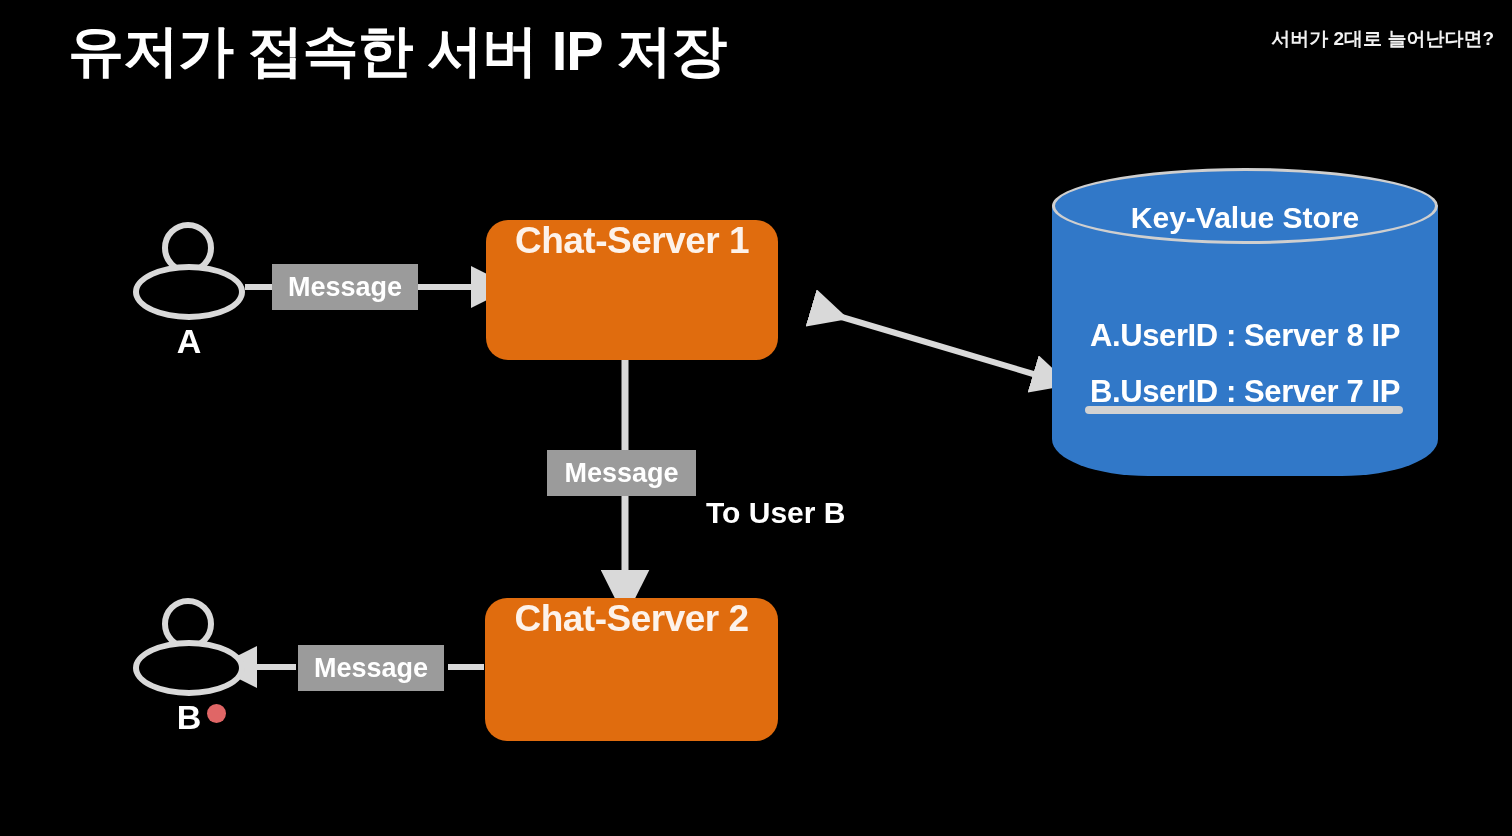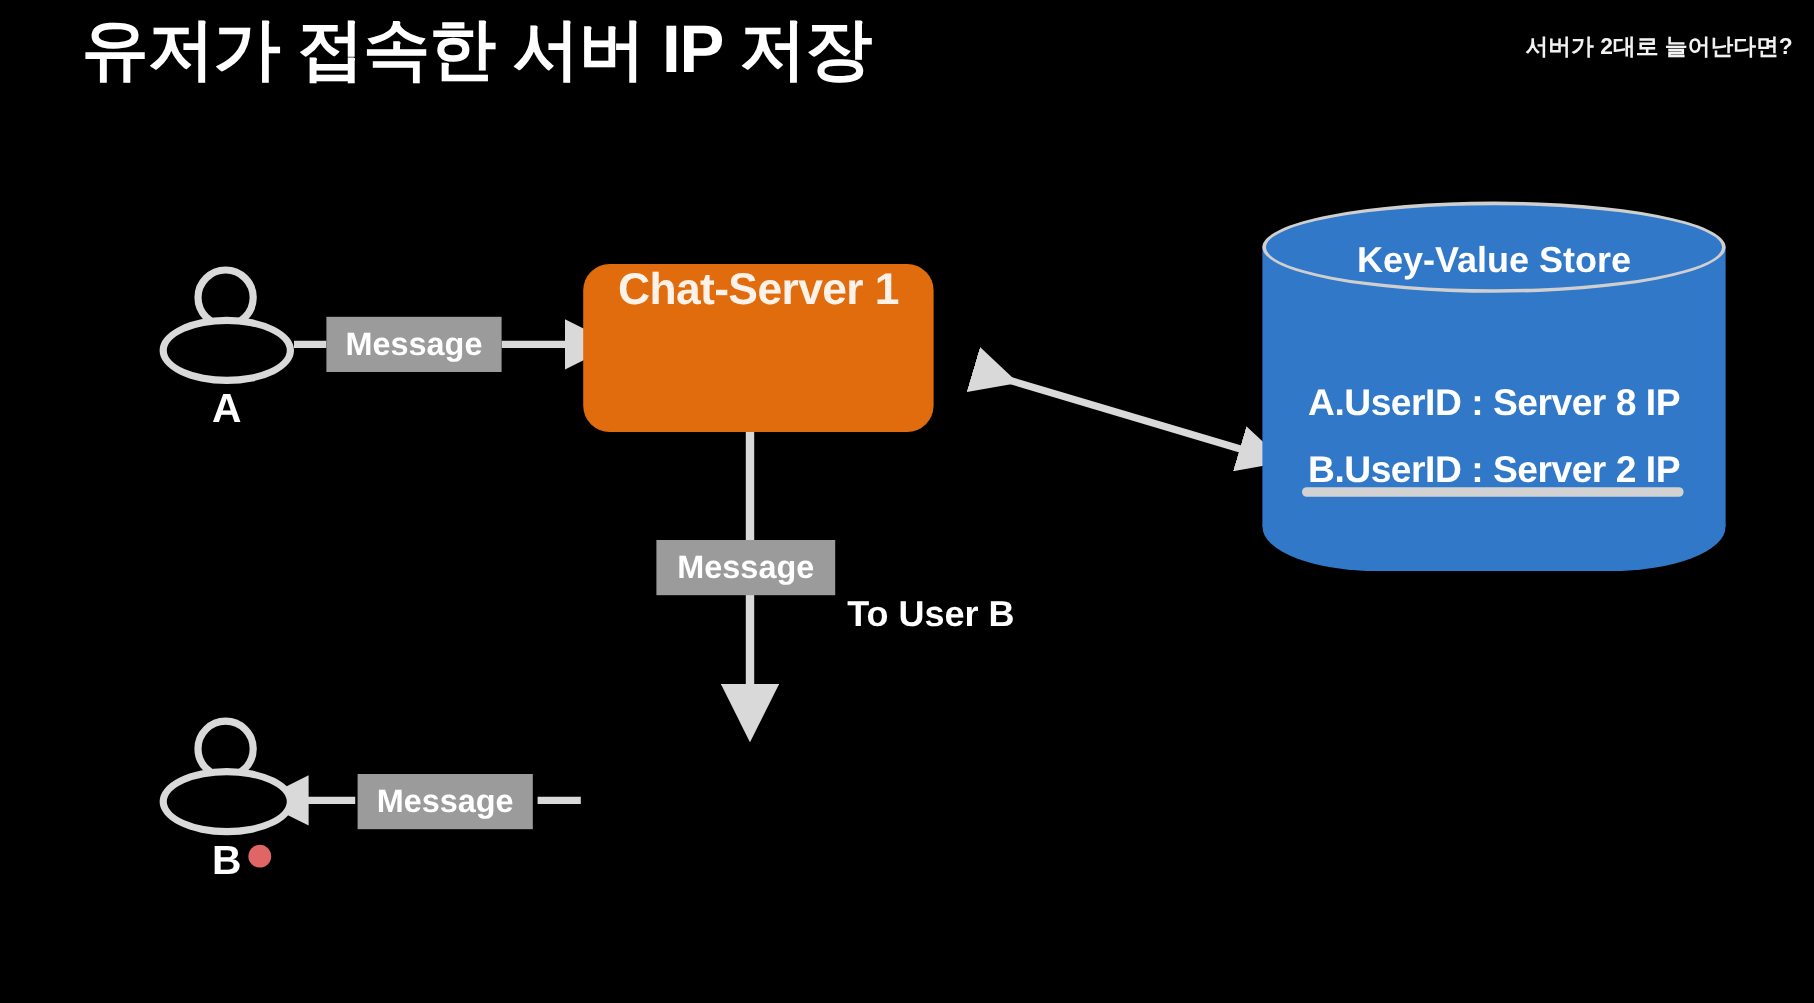--- a/index.html
+++ b/index.html
@@ -14,21 +14,21 @@
     background: #000000;
     overflow: hidden;
     font-family: "Liberation Sans", sans-serif;
     -webkit-font-smoothing: antialiased;
   }
 
   
   .slide-title {
     position: absolute;
     left: 68px;
-    top: 4px;
+    top: 14px;
     font-size: 56px;
     font-weight: bold;
     color: #ffffff;
     letter-spacing: -1px;
     white-space: nowrap;
   }
   .corner-note {
     position: absolute;
     right: 18px;
     top: 26px;
@@ -258,28 +258,31 @@
 
   <div class="msg-pill" style="left:272px; top:264px; width:146px; height:46px;">Message</div>
 
   <div class="server-box" style="left:486px; top:220px; width:292px; height:140px; background:#e06c0e;">
     <span>Chat-Server 1</span>
   </div>
 
   <div class="msg-pill" style="left:547px; top:450px; width:149px; height:46px;">Message</div>
   <div class="plain-text" style="left:706px; top:456px;margin-top:40px;">To User B</div>
 
+  <div class="server-box" style="left:485px; top:598px; width:293px; height:143px; background:#e06c0e;">
+    <span>Chat-Server 2</span>
+  </div>
 
   <div class="msg-pill" style="left:298px; top:645px; width:146px; height:46px;">Message</div>
 
   <div id="kv-store">
     <div class="cyl-bottom"></div>
     <div class="cyl-body"></div>
     <div class="cyl-top"></div>
     <div class="kv-title">Key-Value Store</div>
     <div class="kv-rows">
       <div class="kv-row">A.UserID : Server 8 IP</div>
-      <div class="kv-row">B.UserID : Server 2 IP</div>
+      <div class="kv-row">B.UserID : Server 7 IP</div>
     </div>
     <div class="kv-underline"></div>
   </div>
 
 </div>
 
 </body></html>

